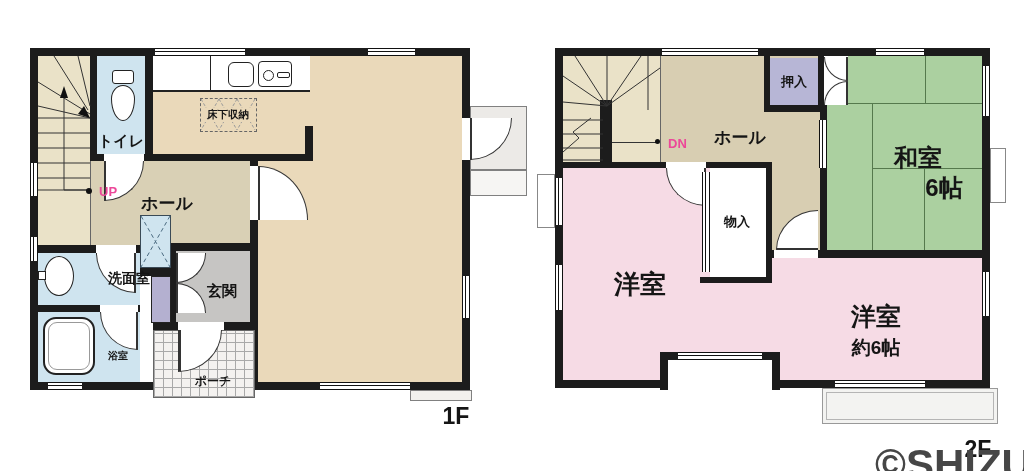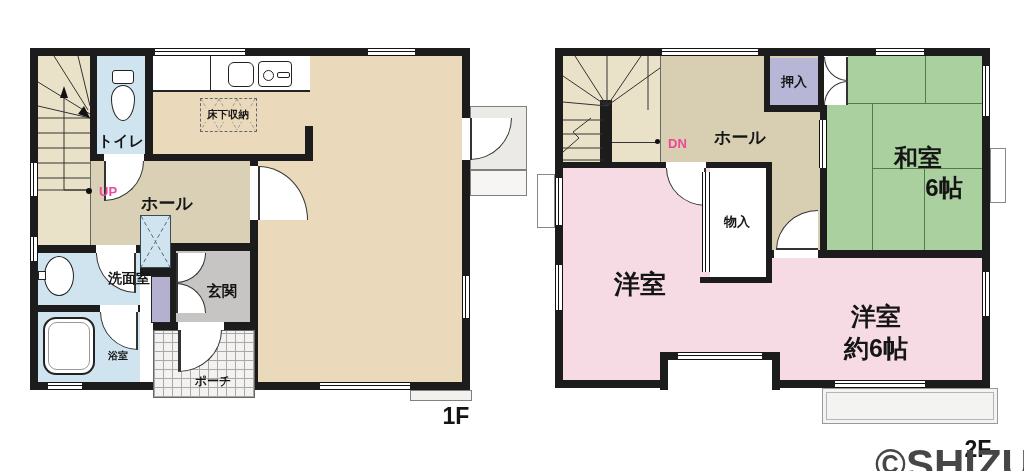--- a/index.html
+++ b/index.html
@@ -215,18 +215,18 @@
   <div class="winh" style="left:835px;top:380px;width:90px;"></div>
 
   <div class="lbl" style="left:794px;top:82px;font-size:13px;">押入</div>
   <div class="lbl" style="left:740px;top:137px;font-size:17px;">ホール</div>
   <div class="lbl-l" style="left:668px;top:143px;font-size:13px;">DN</div>
   <div class="lbl" style="left:918px;top:158px;font-size:24px;">和室</div>
   <div class="lbl" style="left:918px;top:188px;font-size:24px;margin-left:26px;">6帖</div>
   <div class="lbl" style="left:737px;top:222px;font-size:13px;">物入</div>
   <div class="lbl" style="left:640px;top:284px;font-size:26px;">洋室</div>
   <div class="lbl" style="left:876px;top:316px;font-size:25px;">洋室</div>
-  <div class="lbl" style="left:876px;top:348px;font-size:25px;">約6帖</div>
+  <div class="lbl" style="left:876px;top:348px;font-size:19px;">約6帖</div>
   <div class="lbl" style="left:978px;top:449px;font-size:23px;">2F</div>
 
   <div class="wm" style="left:875px;top:444px;">©SHIZUNAVI</div>
 
 </div>
 
 </body></html>

